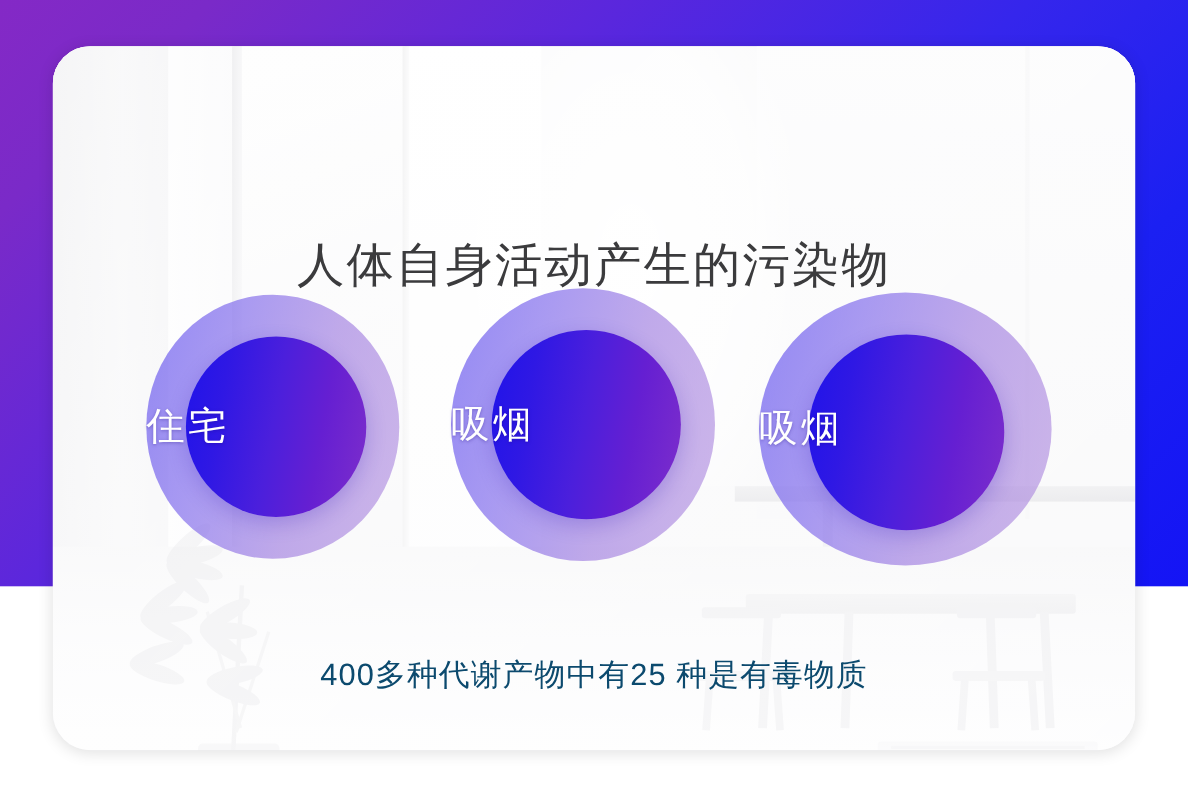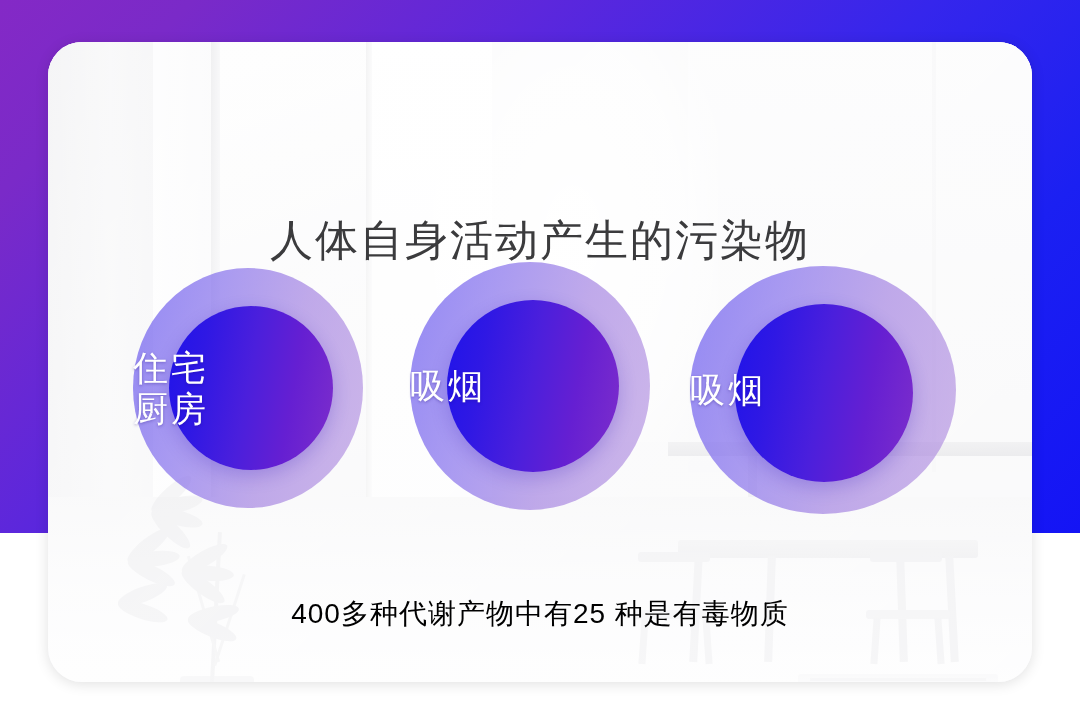--- a/index.html
+++ b/index.html
@@ -93,21 +93,21 @@
     background:linear-gradient(135deg,rgba(255,255,255,.58) 0%,rgba(255,255,255,.72) 40%,rgba(255,255,255,.62) 100%);}
 
   
   .title{
     position:absolute;left:0;right:0;top:170px;text-align:center;
     font-size:43px;letter-spacing:2px;color:#3b3b3d;font-weight:400;
     white-space:nowrap;
   }
   .caption{
     position:absolute;left:0;right:0;top:553px;text-align:center;
-    font-size:28px;letter-spacing:1px;color:#000000;font-weight:400;
+    font-size:28px;letter-spacing:1px;color:#0c4a6e;font-weight:400;
     white-space:nowrap;
   }
 
   
   .bubbles{position:absolute;left:0;top:0;width:984px;height:640px;}
   .bubble{position:absolute;border-radius:50%;display:flex;align-items:center;justify-content:flex-start;}
   .bubble .ring{
     position:absolute;inset:0;border-radius:50%;
     background:linear-gradient(105deg,rgba(110,96,240,.74) 0%,rgba(133,112,236,.70) 30%,rgba(160,126,224,.66) 62%,rgba(176,140,222,.62) 100%);
   }
@@ -212,21 +212,20 @@
 
     <div class="title">人体自身活动产生的污染物</div>
 
     <div class="bubbles">
 
       <div class="bubble" id="bubble-1">
         <div class="ring"></div>
         <div class="core"></div>
         <div class="label">
           <div>住宅</div>
-          <div>厨房</div>
         </div>
       </div>
 
       <div class="bubble" id="bubble-2">
         <div class="ring"></div>
         <div class="core"></div>
         <div class="label">
           <div>吸烟</div>
         </div>
       </div>

